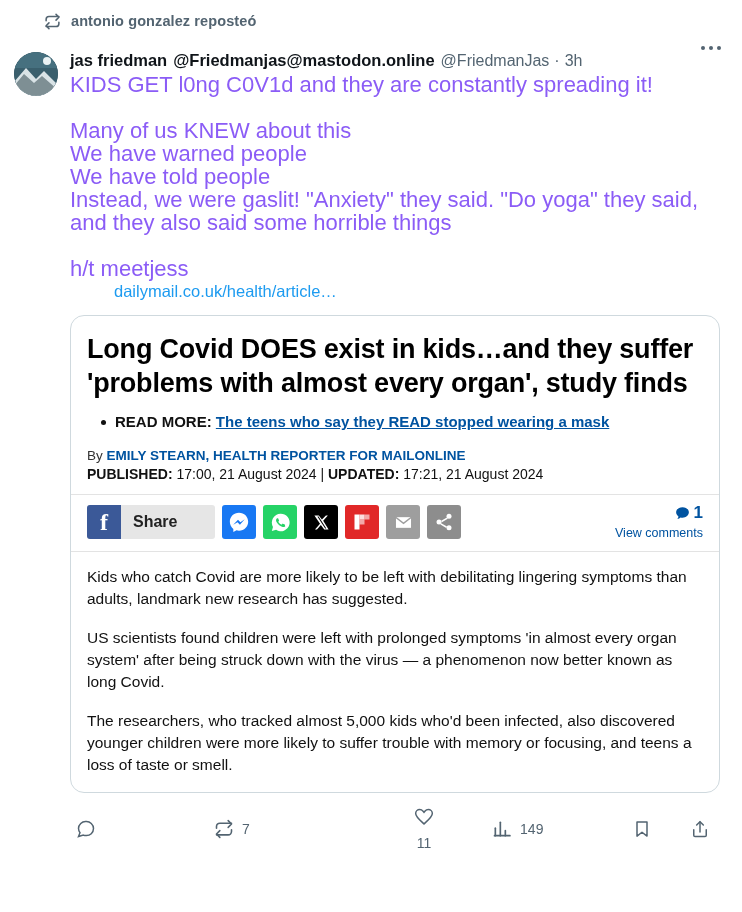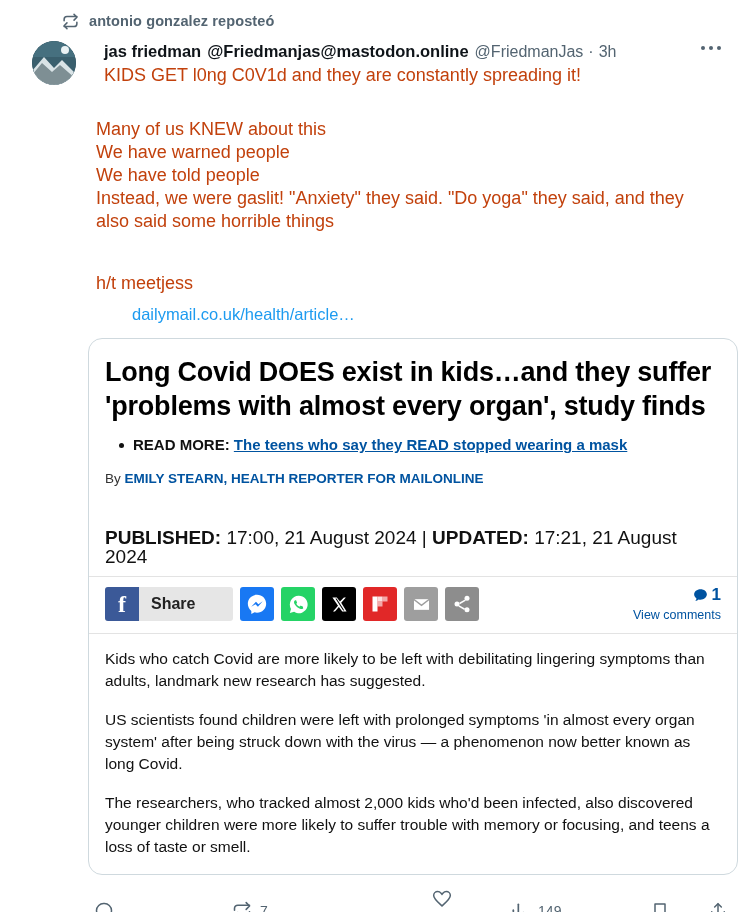--- a/index.html
+++ b/index.html
@@ -12,21 +12,21 @@
     height: 912px;
     font-family: "Liberation Sans", sans-serif;
     color: #0f1419;
     -webkit-font-smoothing: antialiased;
   }
   .post {
     position: relative;
     width: 742px;
     height: 912px;
     box-sizing: border-box;
-    padding: 10px 14px 0 32px;
+    padding: 10px 14px 0 14px;
     border-radius: 16px;
   }
 
   
   .repost-row {
     display: flex;
     align-items: center;
     gap: 10px;
     margin-left: 30px;
     height: 22px;
@@ -40,23 +40,22 @@
   .repost-text {
     font-size: 14.5px;
     font-weight: bold;
     color: #536471;
     letter-spacing: .1px;
   }
 
   
   .author-row {
     display: flex;
-    align-items: flex-start;
-    margin-top: 9px;
-    gap: 16px;
+    align-items: flex-end;
+    margin-top: 18px;
   }
   .avatar {
     width: 44px;
     height: 44px;
     border-radius: 50%;
     flex: 0 0 44px;
     overflow: hidden;
     background: #2b4c5a;
     position: relative;
   }
@@ -113,27 +112,27 @@
     display: block;
     width: 4px;
     height: 4px;
     border-radius: 50%;
     background: #536471;
     margin: 0 2px;
   }
 
   
   .body-text {
-    font-size: 18px;
+    font-size: 22px;
     line-height: 23px;
-    color: #c2410c;
+    color: #8b5cf6;
     white-space: pre-wrap;
     margin-top: 2px;
   }
-  .body-block { margin: 8px; }
+  .body-block { margin: 0; }
   .gap { height: 23px; }
   .link {
     color: #1d9bf0;
     font-size: 16.5px;
     line-height: 23px;
     text-decoration: none;
     cursor: pointer;
     margin-left: 44px;
   }
 
@@ -181,26 +180,25 @@
   }
   .byline {
     font-size: 13.5px;
     line-height: 19px;
     color: #111;
     font-weight: bold;
   }
   .byline .by-label { font-weight: normal; color: #333; }
   .byline a { color: #0053a0; text-decoration: none; }
   .publine {
-    font-size: 19px;
+    font-size: 14px;
     line-height: 19px;
     color: #111;
     font-weight: bold;
     margin-bottom: 10px;
-    margin-top: 40px;
   }
   .publine .val { font-weight: normal; }
   .divider {
     height: 1px;
     background: #e3e3e3;
     margin: 0 -16px 10px -16px;
   }
 
   
   .share-bar {
@@ -442,21 +440,21 @@
             </div>
             <a class="comments-link">View comments</a>
           </div>
         </div>
         <div class="divider2"></div>
       </div>
 
       <div class="article-body">
         <p>Kids who catch Covid are more likely to be left with debilitating lingering symptoms than adults, landmark new research has suggested.</p>
         <p>US scientists found children were left with prolonged symptoms 'in almost every organ system' after being struck down with the virus — a phenomenon now better known as long Covid.</p>
-        <p>The researchers, who tracked almost 2,000 kids who'd been infected, also discovered younger children were more likely to suffer trouble with memory or focusing, and teens a loss of taste or smell.</p>
+        <p>The researchers, who tracked almost 5,000 kids who'd been infected, also discovered younger children were more likely to suffer trouble with memory or focusing, and teens a loss of taste or smell.</p>
       </div>
     </div>
 
     
     <div class="actions">
       <div class="action a-reply">
         <svg class="icon" width="20" height="20" viewBox="0 0 24 24" fill="none" stroke="#536471" stroke-width="1.8">
           <path d="M21 11.5a8.4 8.4 0 0 1-9 8.4 9.3 9.3 0 0 1-3.2-.6L3 21l1.8-4.6A8.3 8.3 0 0 1 3 11.5 8.4 8.4 0 0 1 12 3.1a8.4 8.4 0 0 1 9 8.4z"></path>
         </svg>
         <span></span>

